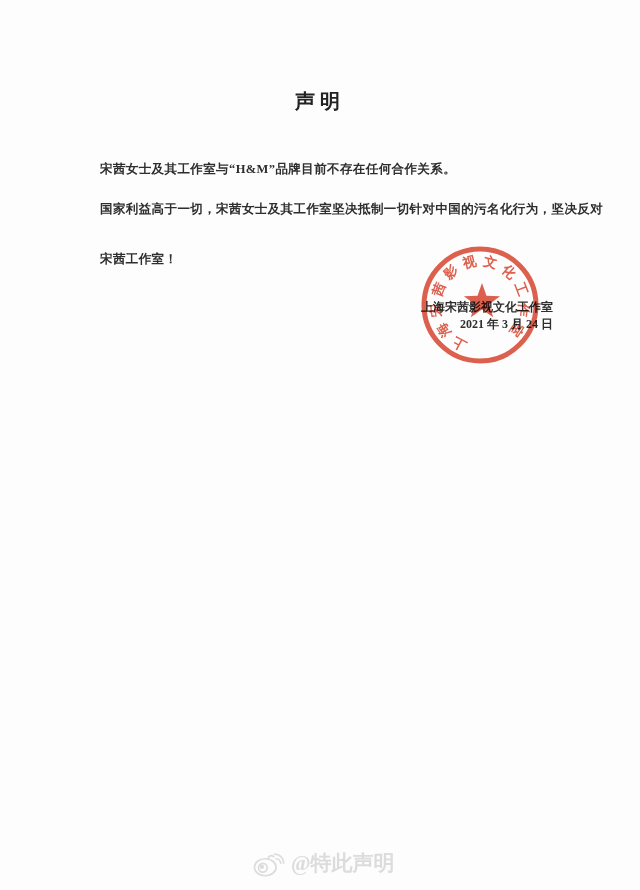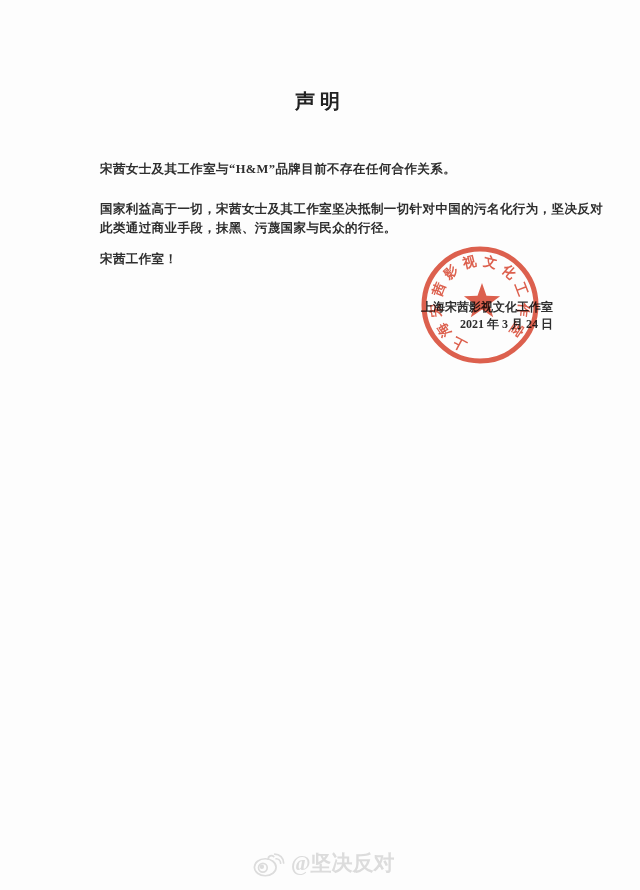--- a/index.html
+++ b/index.html
@@ -88,21 +88,20 @@
 <body>
 
 <div class="page">
 
   <div class="doc-title">声明</div>
 
   <div class="body-line line-2">国家利益高于一切，宋茜女士及其工作室坚决抵制一切针对中国的污名化行为，坚决反对</div>
 
   <div class="body-line line-1">宋茜女士及其工作室与“H&amp;M”品牌目前不存在任何合作关系。</div>
 
-  <div class="body-line line-3">此类通过商业手段，抹黑、污蔑国家与民众的行径。</div>
 
   <div class="body-line line-4">宋茜工作室！</div>
 
   <div class="signature-name">上海宋茜影视文化工作室</div>
 
   <div class="signature-date">2021 年 3 月 24 日</div>
 
   <svg class="seal" viewBox="0 0 150 150">
     <circle id="seal-ring" cx="75" cy="75" r="56" fill="none" stroke-width="5" stroke="#d9452f"></circle>
     <polygon id="seal-star" points="77,53 81.47,65.85 95.07,66.13 84.23,74.35 88.17,87.37 77,79.6 65.83,87.37 69.77,74.35 58.93,66.13 72.53,65.85" fill="#d9452f"></polygon>
@@ -123,16 +122,16 @@
 
   <div class="watermark">
     <svg id="weibo-icon" width="34" height="32" viewBox="0 0 36 32" fill="none" stroke-width="1.8" stroke-linecap="round" stroke="#dcdcdc">
       <ellipse cx="14" cy="20.5" rx="11.5" ry="9"></ellipse>
       <circle cx="11.5" cy="21" r="4.6"></circle>
       <circle cx="10.5" cy="20" r="1.4" class="wm-fill" fill="#dcdcdc"></circle>
       <path d="M17 12 C 17 8.5 21 7 23 9.2"></path>
       <path d="M24 6.5 A 9.5 9.5 0 0 1 33.5 16"></path>
       <path d="M25.5 11.5 A 4.8 4.8 0 0 1 30.3 16.2"></path>
     </svg>
-    <div class="watermark-text" style="color: rgb(220, 220, 220);">@坚决反对</div>
+    <div class="watermark-text" style="color: rgb(220, 220, 220);">@特此声明</div>
   </div>
 
 </div>
 
 </body></html>

